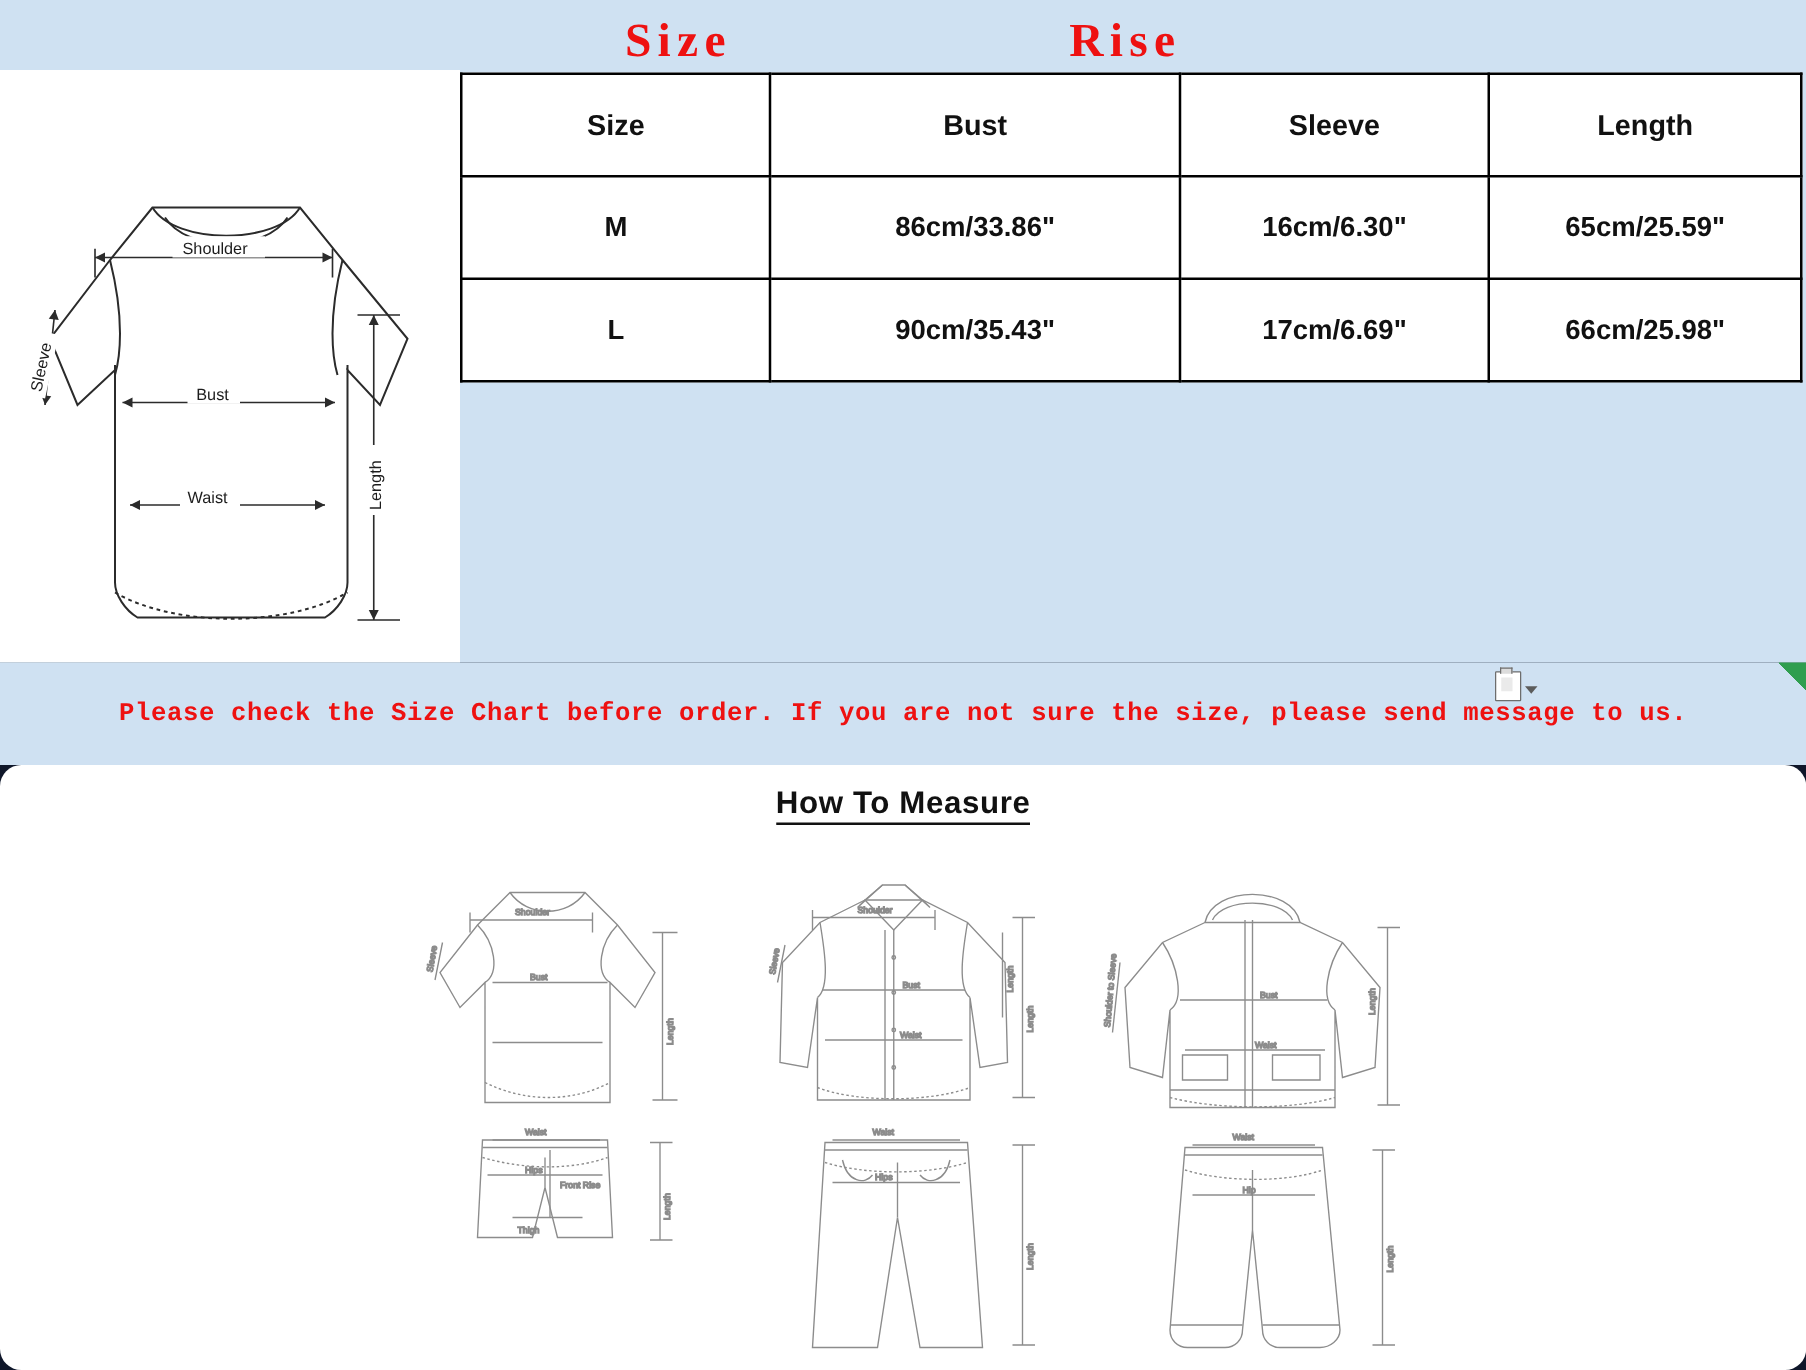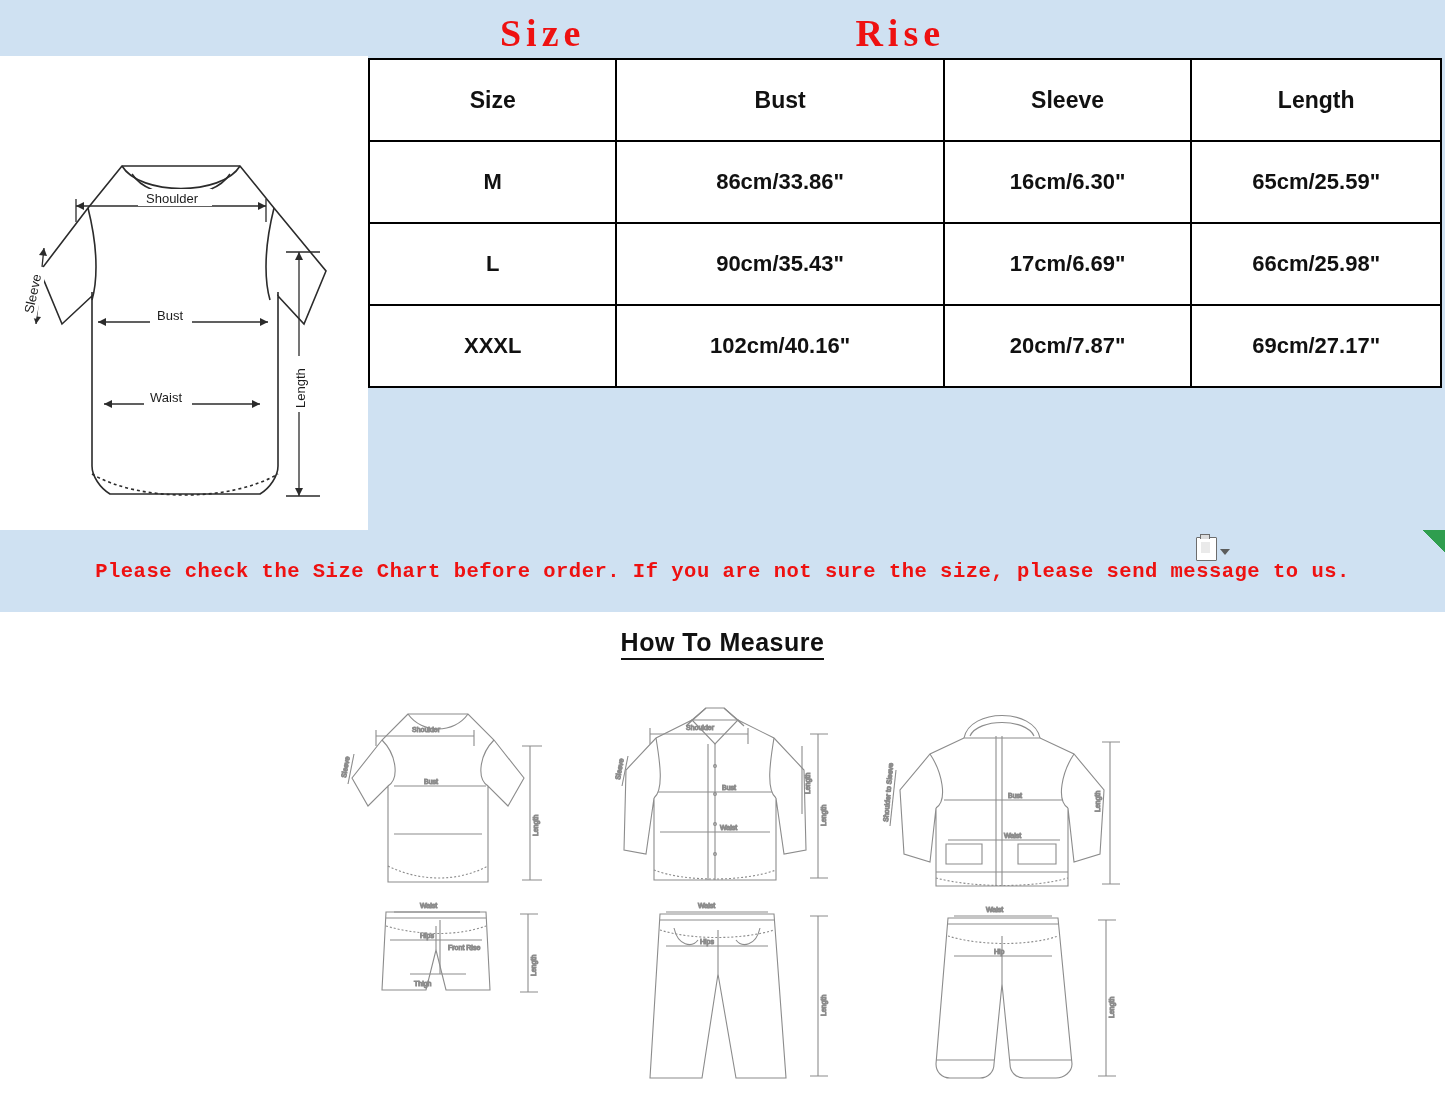--- a/index.html
+++ b/index.html
@@ -163,20 +163,21 @@
   }
 
   
   .measure-area {
     position: absolute;
     left: 0;
     top: 612px;
     width: 1445px;
     height: 484px;
     background: #ffffff;
+    border-radius: 17px;
   }
   .measure-title {
     position: absolute;
     left: 0;
     top: 16px;
     width: 1445px;
     text-align: center;
     font-size: 25px;
     font-weight: 700;
     color: #111111;
@@ -290,26 +291,20 @@
           <td>86cm/33.86"</td>
           <td>16cm/6.30"</td>
           <td>65cm/25.59"</td>
         </tr>
         <tr>
           <td>L</td>
           <td>90cm/35.43"</td>
           <td>17cm/6.69"</td>
           <td>66cm/25.98"</td>
         </tr>
-        <tr>
-          <td>XXXL</td>
-          <td>102cm/40.16"</td>
-          <td>20cm/7.87"</td>
-          <td>69cm/27.17"</td>
-        </tr>
       </tbody>
     </table>
   </div>
 
   <div class="notice-band">
     <div class="notice-text">Please check the Size Chart before order. If you are not sure the size, please send message to us.</div>
   </div>
   <div class="copy-widget">
     <span class="sheet"></span>
     <span class="caret"></span>

